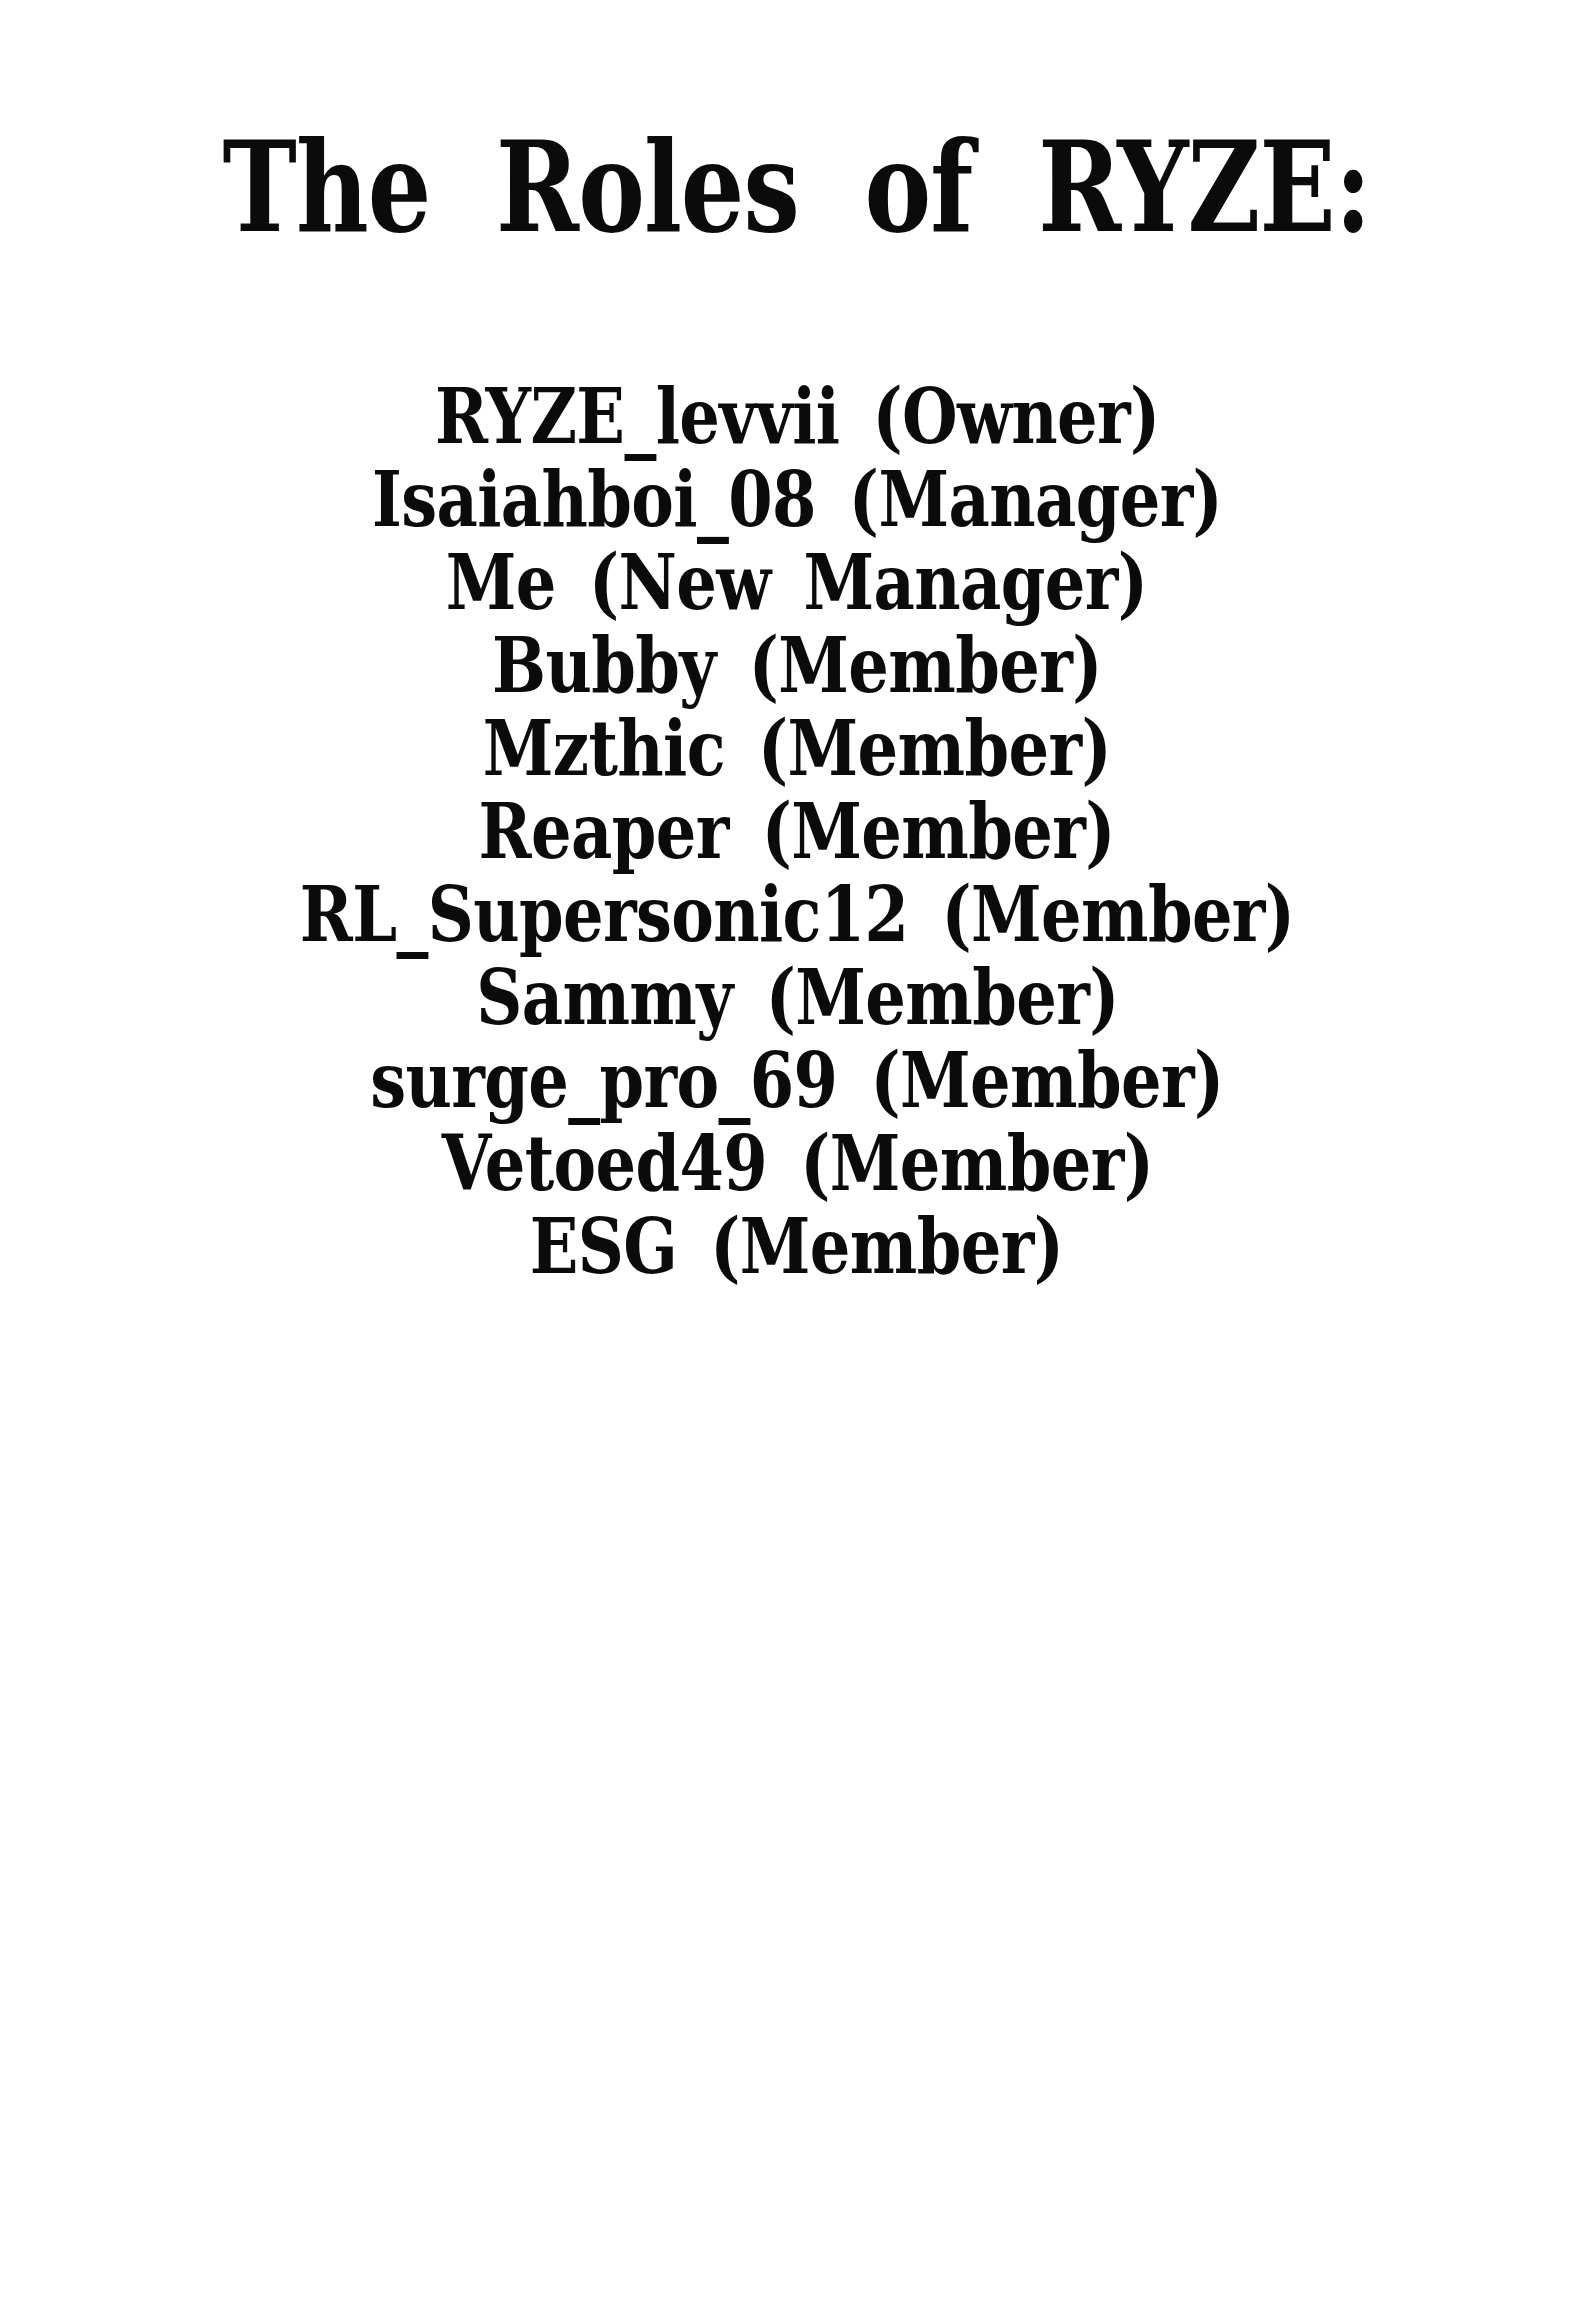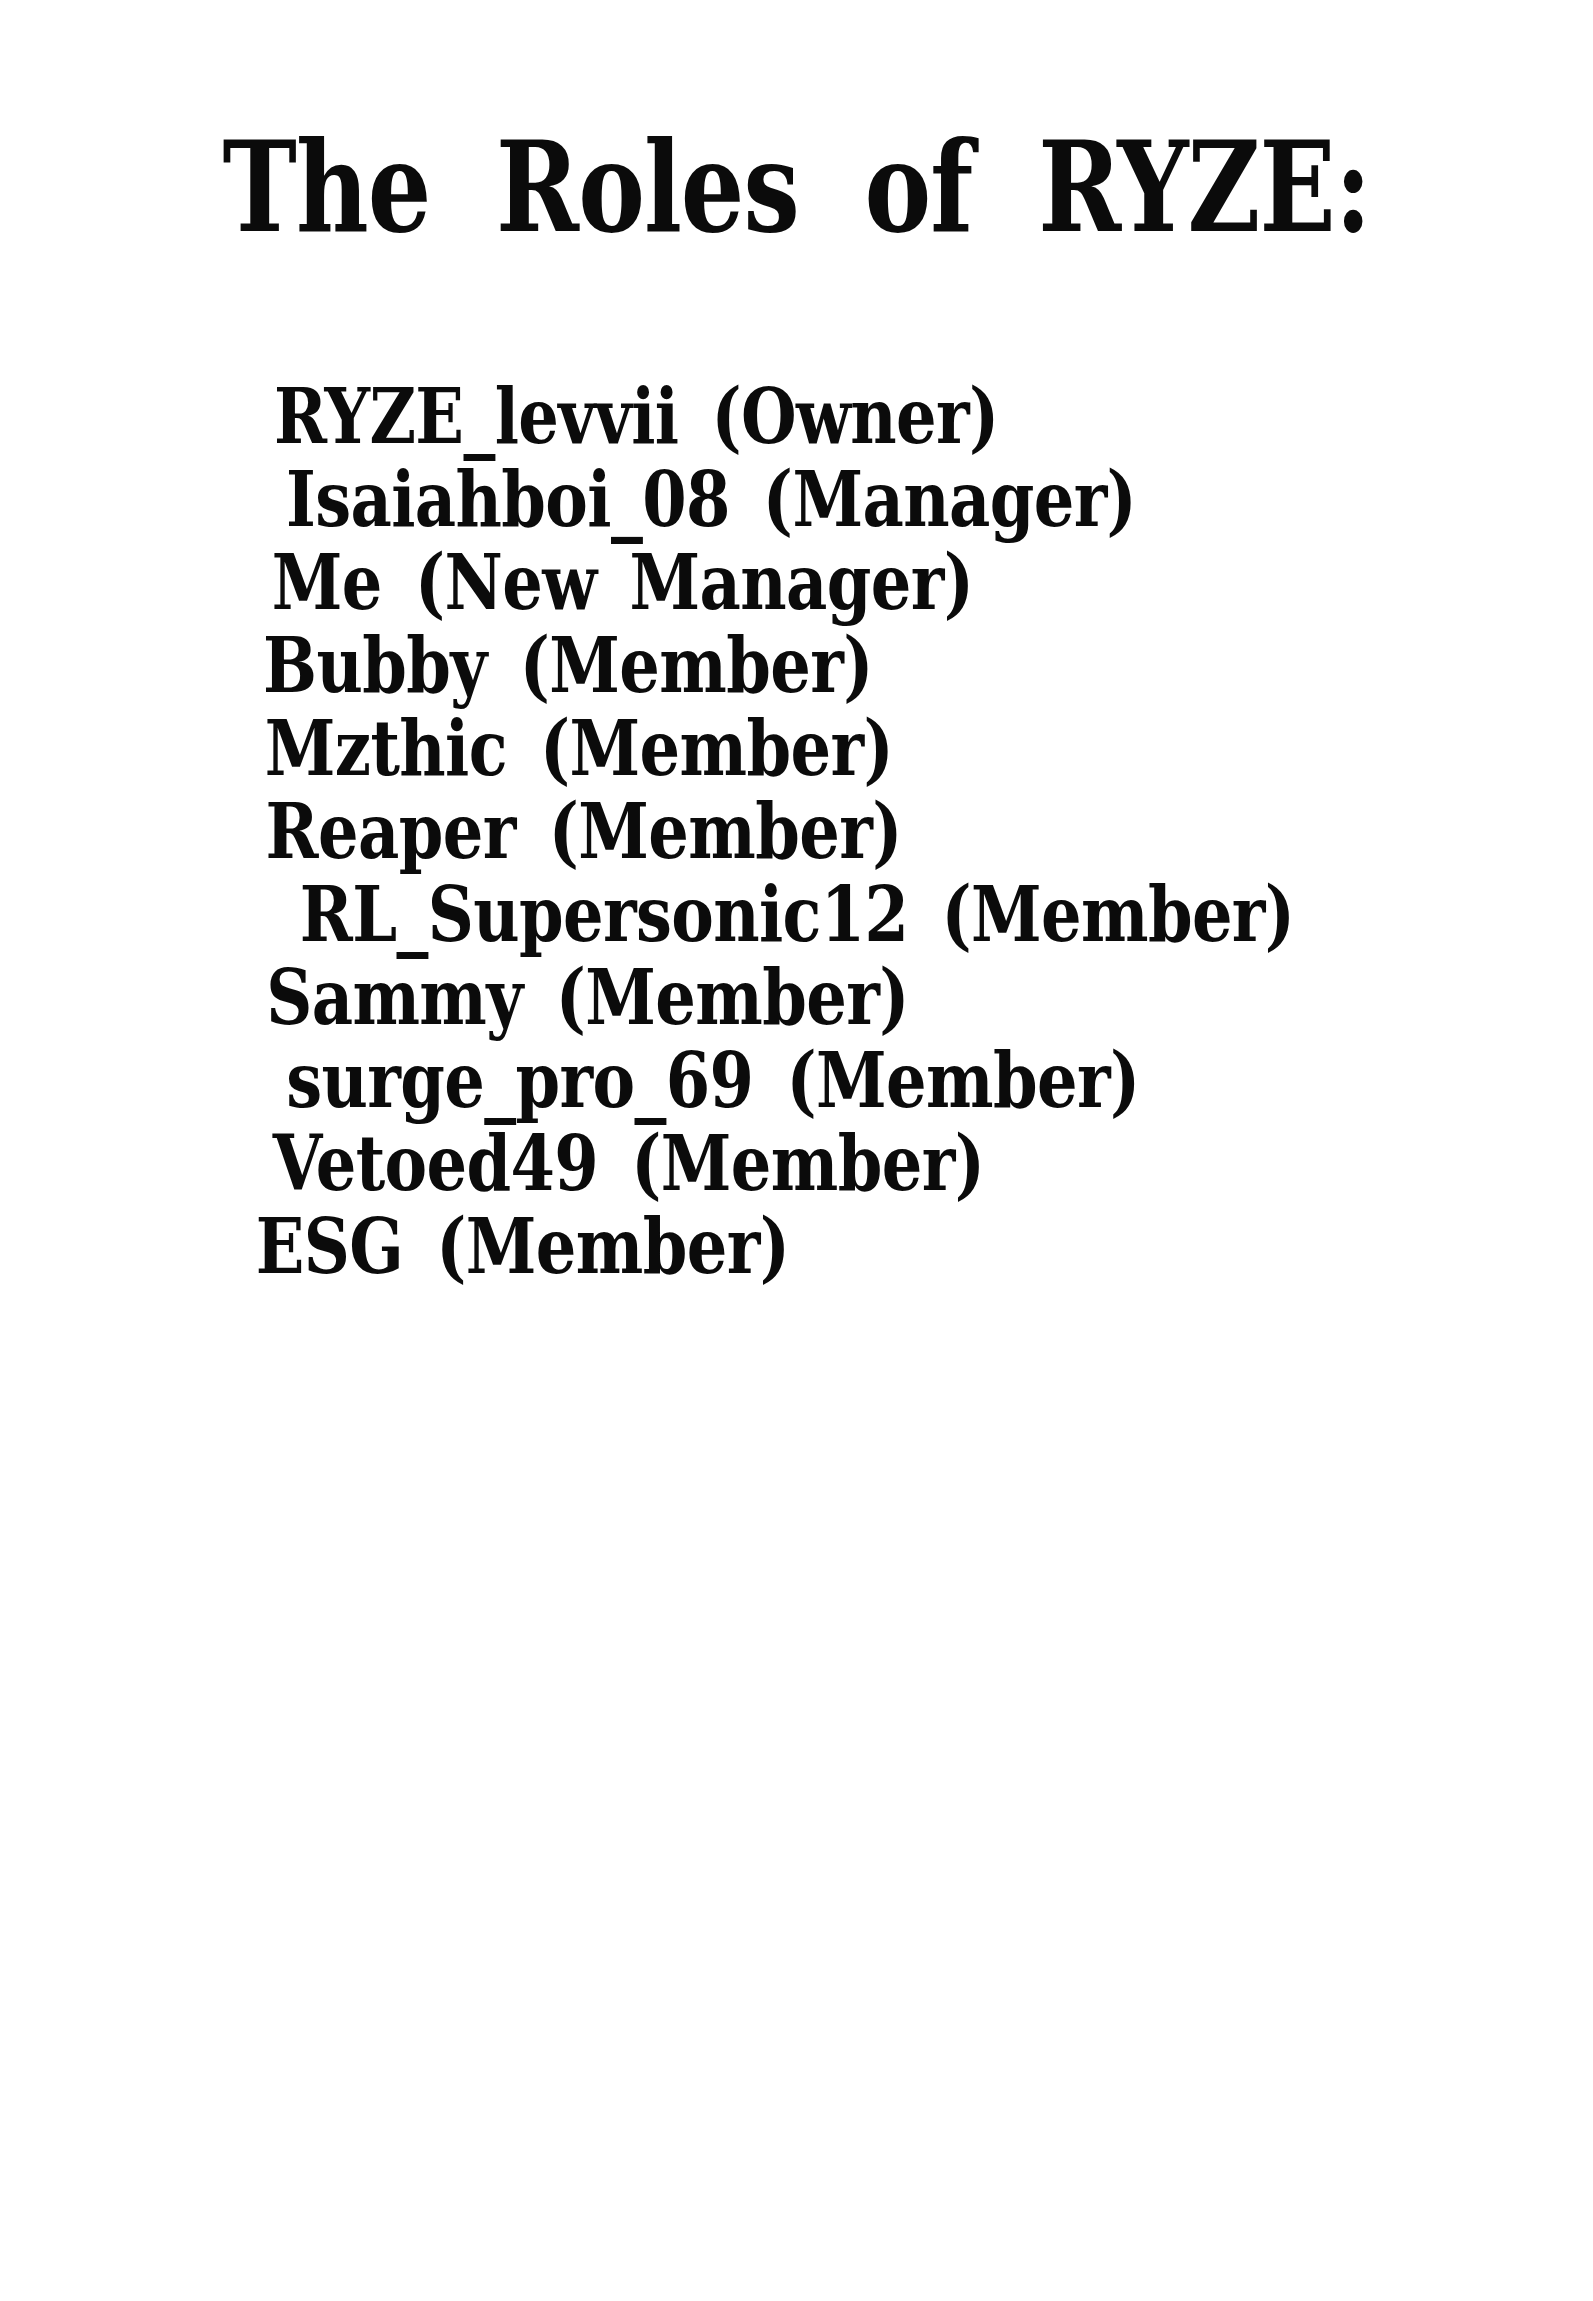--- a/index.html
+++ b/index.html
@@ -31,21 +31,21 @@
     word-spacing: 0.32em;
     white-space: nowrap;
     transform: scaleX(0.80);
     transform-origin: 50% 50%;
     color: #0b0b0b;
   }
   .roles-list {
     margin-top: 125px;
     display: flex;
     flex-direction: column;
-    align-items: flex-start;
+    align-items: center;
   }
   .role-line {
     font-size: 76px;
     font-weight: 700;
     line-height: 83px;
     height: 83px;
     letter-spacing: -0.01em;
     word-spacing: 0.18em;
     white-space: nowrap;
     transform: scaleX(0.84);

